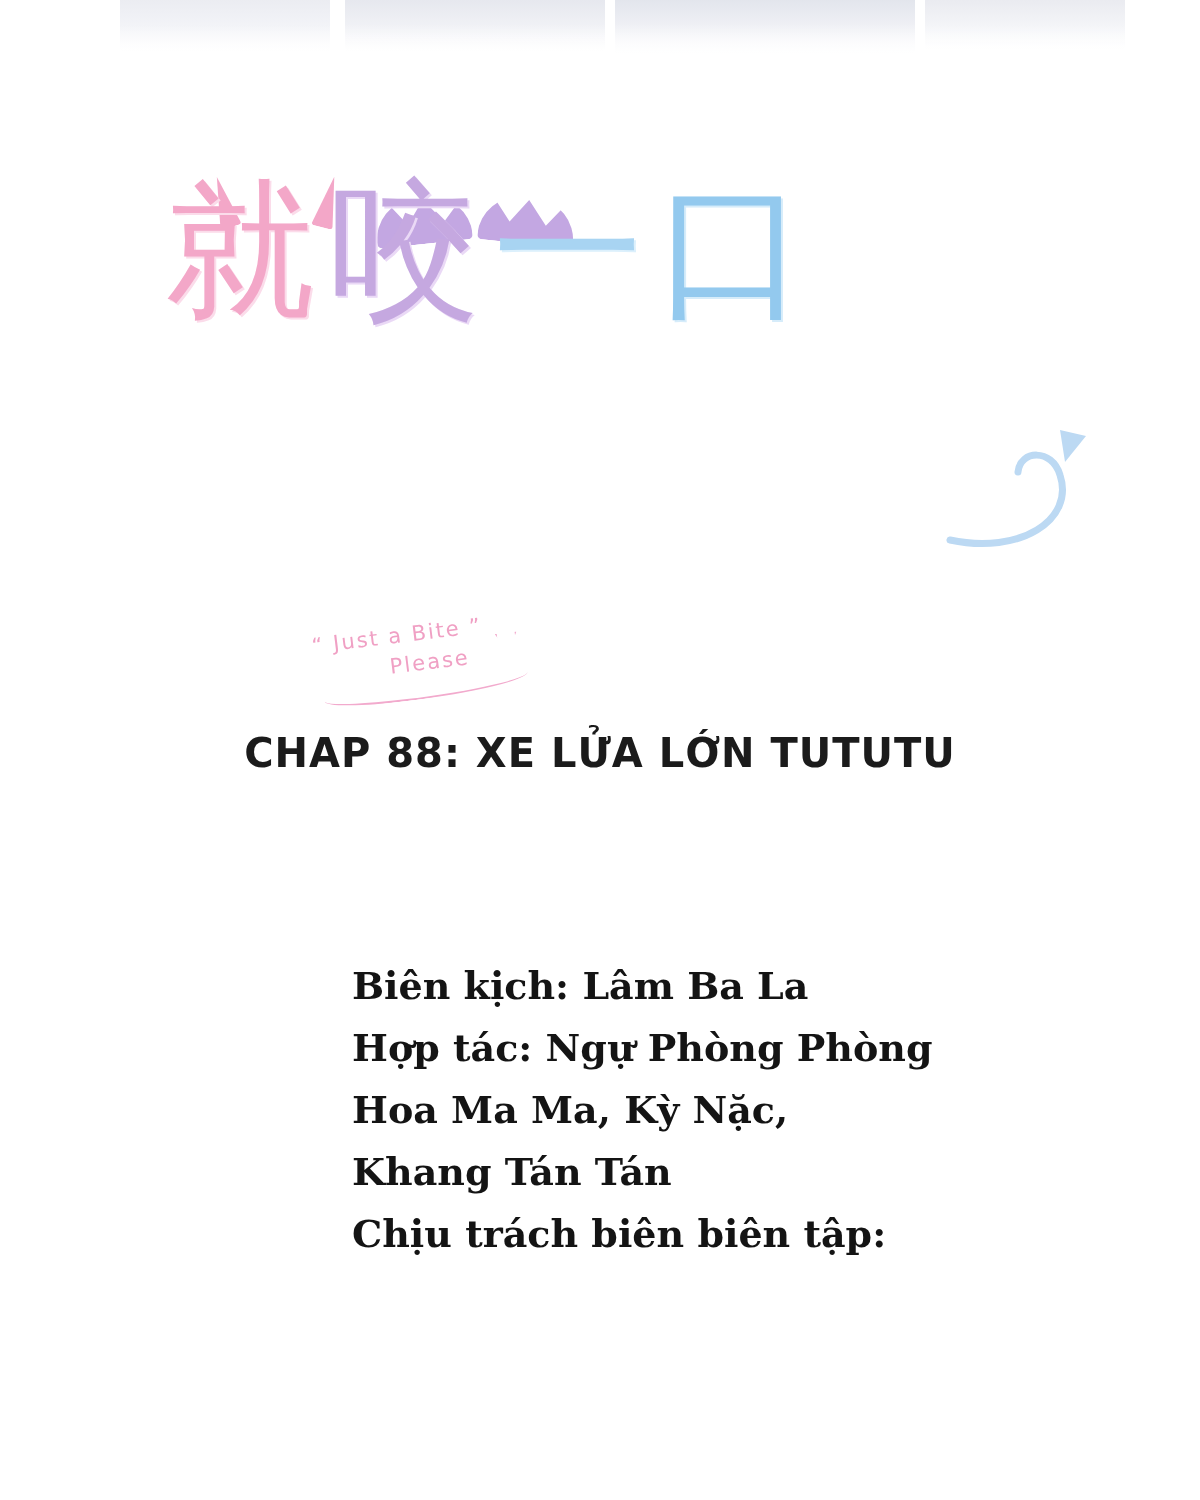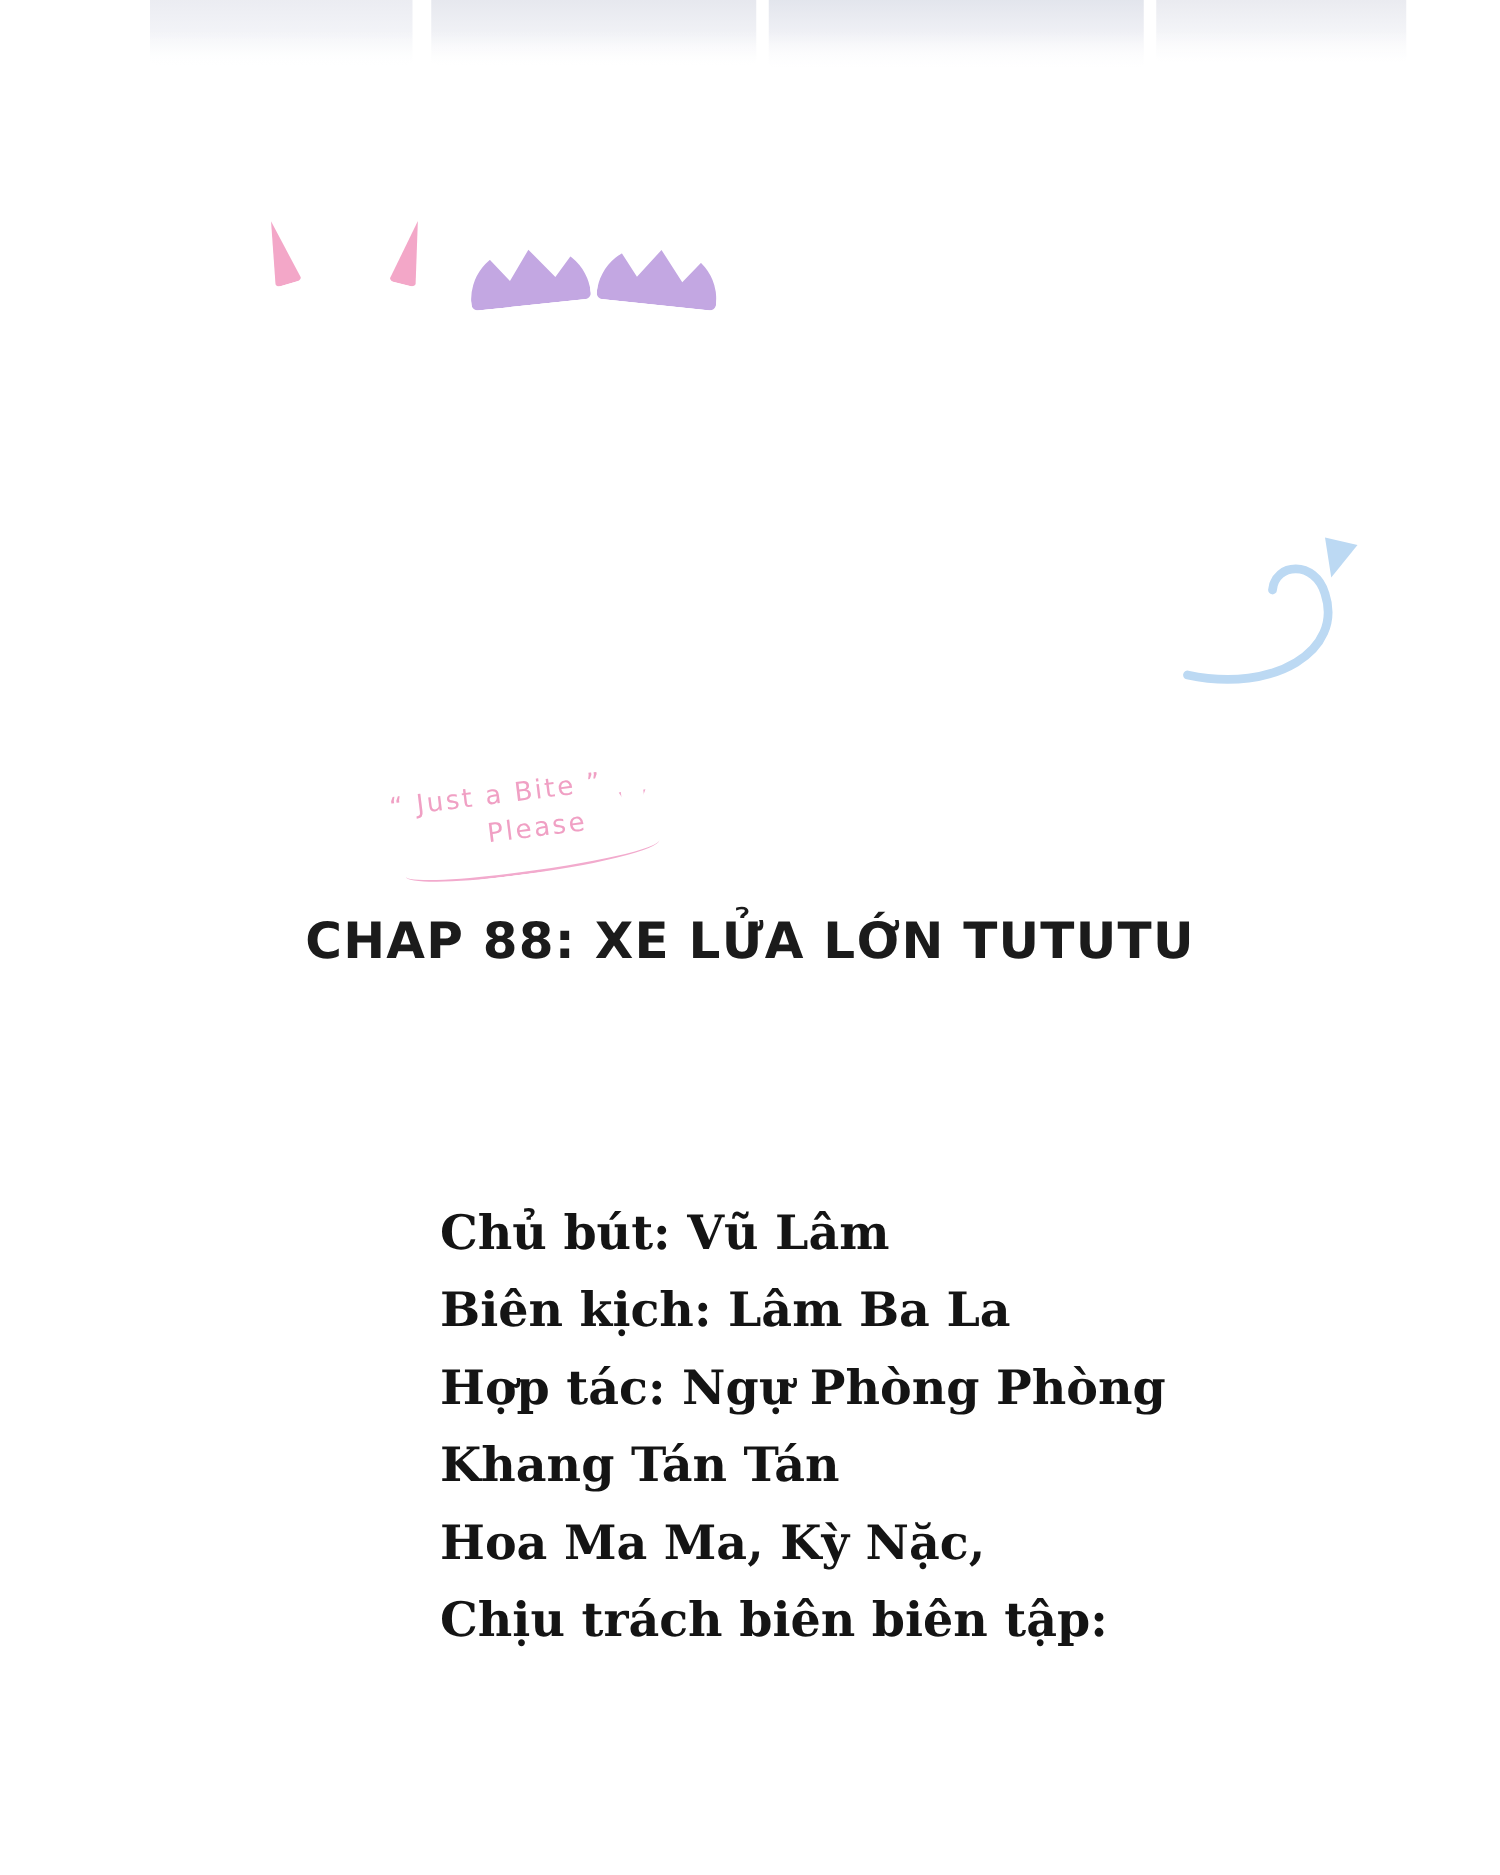--- a/index.html
+++ b/index.html
@@ -214,37 +214,39 @@
   <div class="horns">
     <div class="horn left"></div>
     <div class="horn right"></div>
   </div>
 
   <div class="bat-wings">
     <div class="wing l"></div>
     <div class="wing r"></div>
   </div>
 
+  <div class="logo-row1">
+    <span class="g-pink">就</span><span class="g-violet">咬</span><span class="g-lblue">一</span><span class="g-blue">口</span>
+  </div>
 
 
   <svg class="tail-svg" viewBox="0 0 200 170">
     <path d="M40 150 C 110 165, 165 130, 150 85 C 142 58, 110 60, 108 82" fill="none" stroke="#bcd9f3" stroke-width="7" stroke-linecap="round"></path>
     <path d="M150 40 L 176 46 L 155 72 Z" fill="#bcd9f3"></path>
   </svg>
 
   <div class="sub-label">
     <div class="sub-line1">“ Just a Bite ”</div>
     <div class="sub-line2">Please</div>
     <div class="sub-underline"></div>
     <div class="sub-check"></div>
   </div>
 </div>
 
 <div class="chapter-title">CHAP 88: XE LỬA LỚN TUTUTU</div>
 
 <div class="credits">
-  <div class="credit-line">Chủ bút: Vũ Lâm</div>
   <div class="credit-line">Biên kịch: Lâm Ba La</div>
   <div class="credit-line">Hợp tác: Ngự Phòng Phòng</div>
+  <div class="credit-line">Hoa Ma Ma, Kỳ Nặc,</div>
   <div class="credit-line">Khang Tán Tán</div>
-  <div class="credit-line">Hoa Ma Ma, Kỳ Nặc,</div>
   <div class="credit-line">Chịu trách biên biên tập:</div>
 </div>
 
 </body></html>

